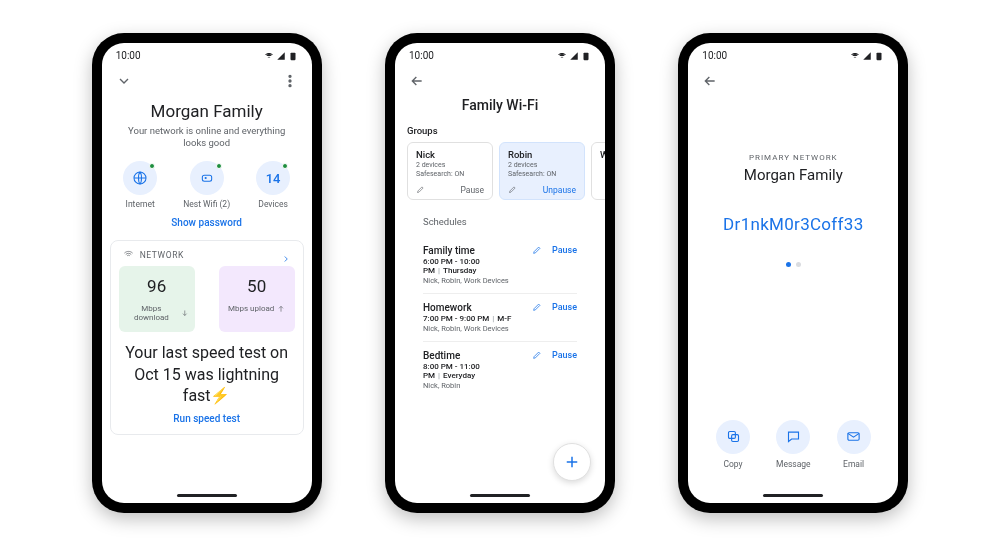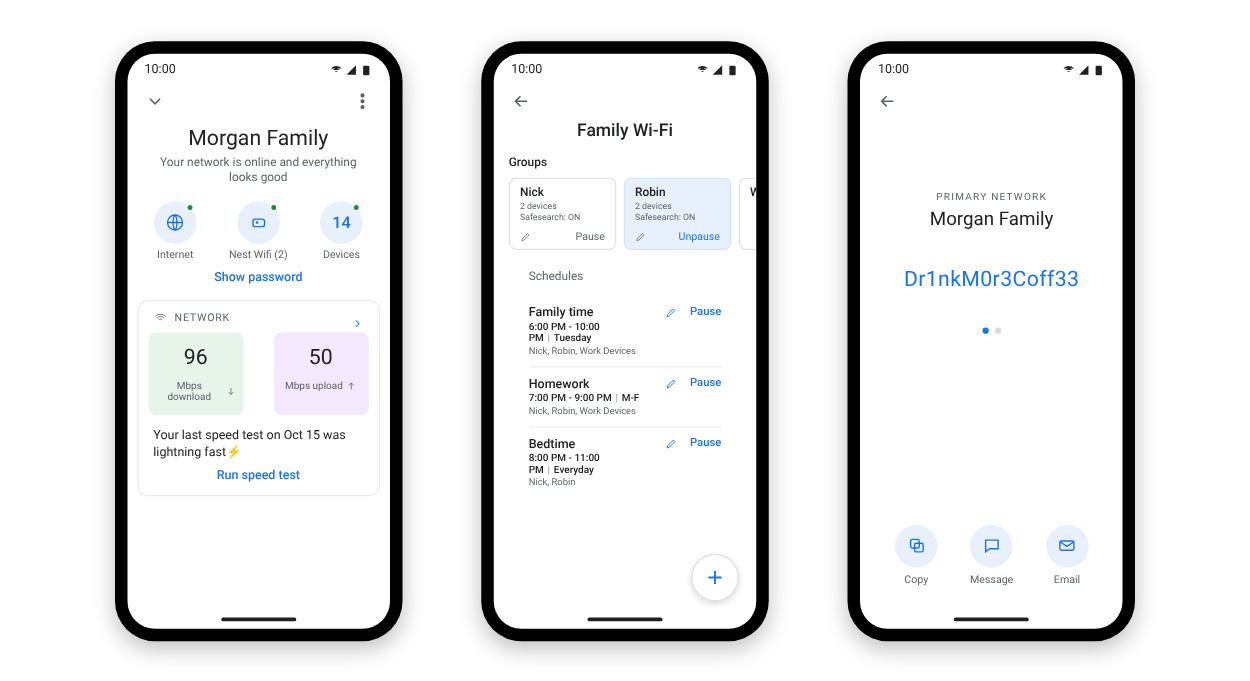--- a/index.html
+++ b/index.html
@@ -31,21 +31,21 @@
   .card-head .hd svg { width: 11px; height: 11px; stroke: #5f6368; fill: none; stroke-width: 1.6; }
   .chev { width: 10px; height: 10px; }
   .chev svg { width: 10px; height: 10px; stroke: #1a73e8; fill: none; stroke-width: 2; }
   .speed-row { display: flex; gap: 24px; }
   .speed-box { flex: 1; border-radius: 6px; padding: 10px 6px; text-align: center; }
   .speed-down { background: #e6f4ea; }
   .speed-up   { background: #f3e8fd; }
   .speed-val  { font-size: 17px; color: #202124; }
   .speed-lbl  { font-size: 8px; color: #5f6368; display: inline-flex; align-items: center; gap: 3px; margin-top: 4px; }
   .speed-lbl svg { width: 8px; height: 8px; stroke: #5f6368; fill: none; stroke-width: 2; }
-  .speed-msg { text-align: left; font-size: 10px; color: #202124; margin: 10px 4px 0; line-height: 1.35; }
+  .speed-msg { text-align: center; font-size: 16px; color: #202124; margin: 10px 4px 0; line-height: 1.35; }
   .navbar { height: 14px; display: flex; justify-content: center; align-items: center; }
   .navbar .pill { width: 60px; height: 3px; background: #202124; border-radius: 2px; }
 
   
   .p2-title { text-align: center; font-size: 14px; font-weight: 500; color: #202124; margin: 2px 0 12px; }
   .sect-lbl { font-size: 9.5px; font-weight: 500; color: #202124; padding: 0 12px 6px; }
   .groups { display: flex; gap: 6px; padding: 0 0 0 12px; overflow: hidden; }
   .group { min-width: 86px; border: 1px solid #e0e0e0; border-radius: 6px; padding: 6px 8px 4px; display: flex; flex-direction: column; gap: 1px; cursor: pointer; }
   .group.sel { background: #e8f0fe; border-color: #d2e3fc; }
   .group .gname { font-size: 9.5px; font-weight: 500; color: #202124; }
@@ -247,21 +247,21 @@
           <div class="gname">W</div>
         </div>
       </div>
 
       <div class="sched-list">
         <div class="sect-lbl">Schedules</div>
 
         <div class="sched">
           <div class="sl">
             <div class="sname">Family time</div>
-            <div class="stime"><span>6:00 PM - 10:00 PM</span><span class="sep">|</span><span>Tuesday</span></div>
+            <div class="stime"><span>6:00 PM - 10:00 PM</span><span class="sep">|</span><span>Thursday</span></div>
             <div class="sdev">Nick, Robin, Work Devices</div>
           </div>
           <div class="sact">
               <svg viewBox="0 0 24 24">
                 <path d="M4 20l4-1 11-11-3-3L5 16l-1 4z"></path>
               </svg>
               <span class="pause">Pause</span>
             </div>
         </div>
 

